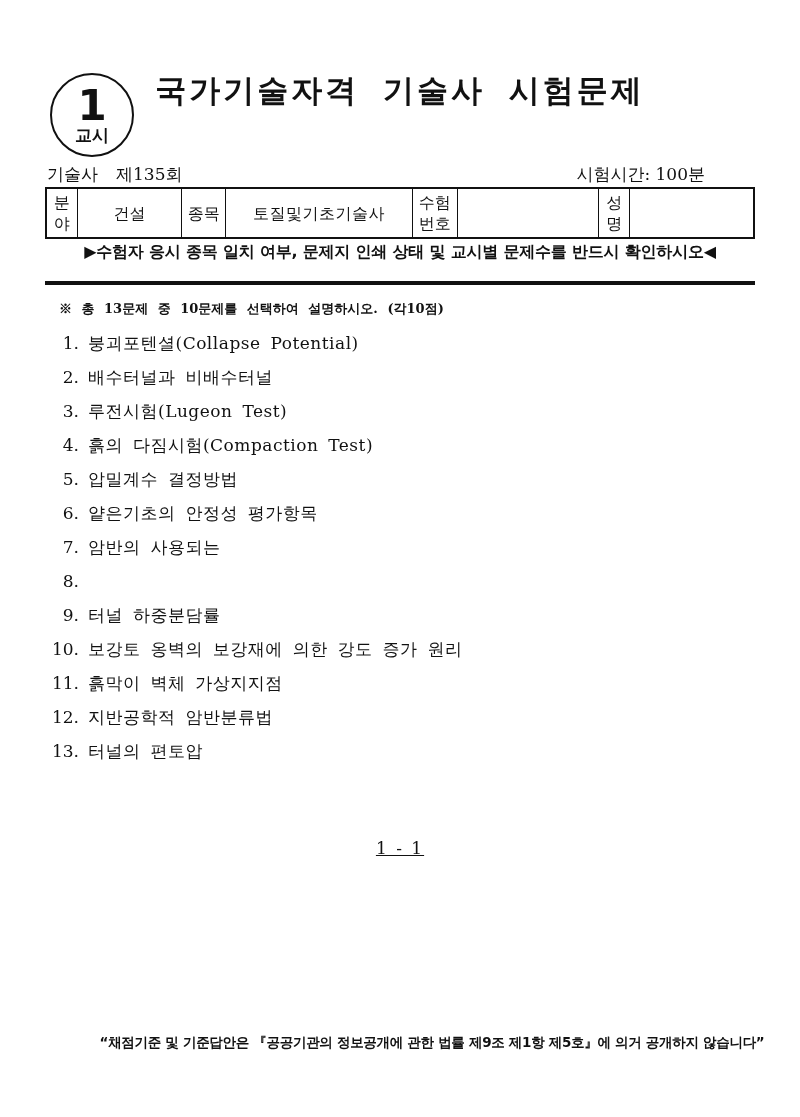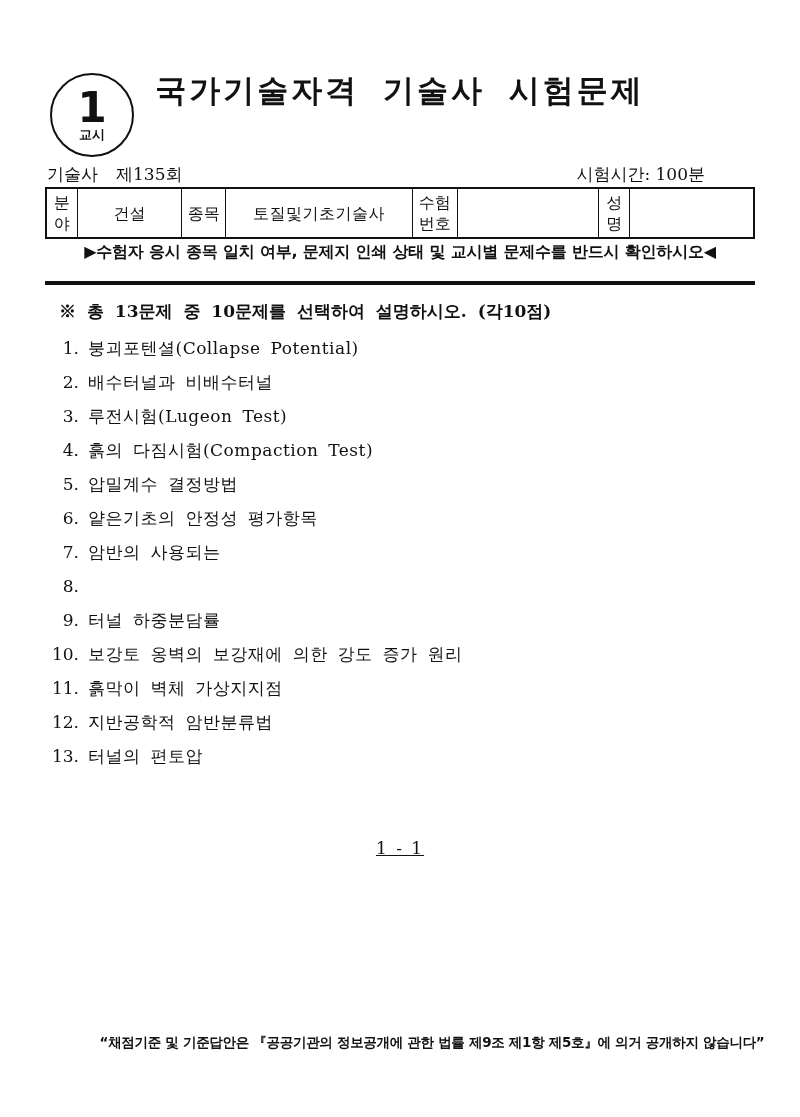--- a/index.html
+++ b/index.html
@@ -22,21 +22,21 @@
     position: absolute; left: 5px; top: 7px;
     width: 84px; height: 84px;
     border: 2.5px solid #111;
     border-radius: 50%;
     display: flex; flex-direction: column;
     align-items: center; justify-content: center;
     font-family: "DejaVu Sans", "Liberation Sans", sans-serif;
     background: #fff;
   }
   .period-number { font-size: 42px; font-weight: bold; line-height: 0.95; letter-spacing: 0; }
-  .period-label  { font-size: 13px; font-weight: bold; line-height: 1.1; }
+  .period-label  { font-size: 17px; font-weight: bold; line-height: 1.1; }
   .doc-title {
     text-align: center;
     font-size: 31px;
     font-weight: bold;
     letter-spacing: 3px;
     word-spacing: 10px;
     padding-top: 4px;
   }
 
   
@@ -89,21 +89,21 @@
     padding: 3px 0 18px 0;
   }
   .double-rule {
     height: 3px;
     border-top: 2.5px solid #111;
     border-bottom: 2.5px solid #111;
   }
 
   
   .instruction-line {
-    font-size: 17px;
+    font-size: 13px;
     font-weight: bold;
     word-spacing: 5px;
     margin: 15px 0 6px 14px;
   }
 
   
   .question-list { margin-top: 8px; }
   .question-item {
     display: flex;
     align-items: baseline;

